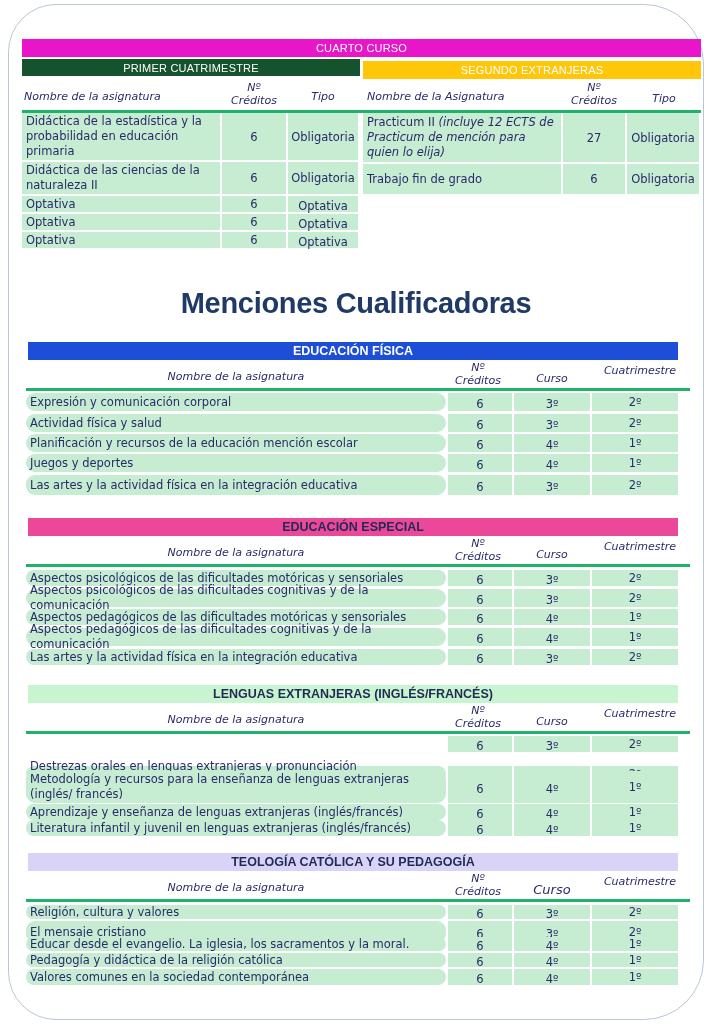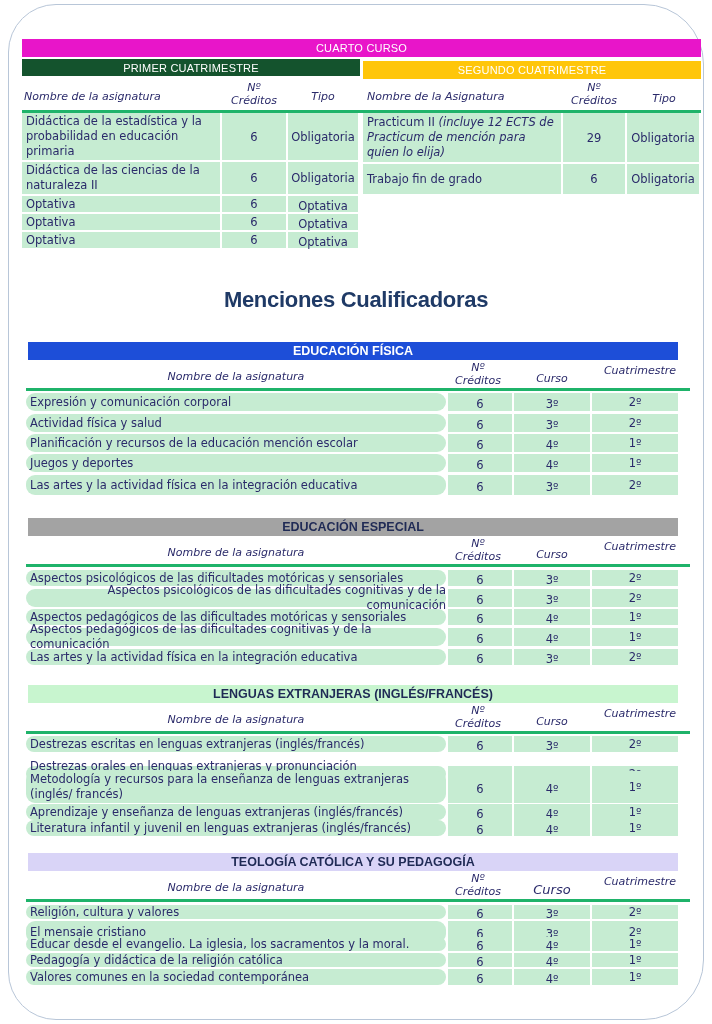--- a/index.html
+++ b/index.html
@@ -10,21 +10,21 @@
   
   .bar { position:absolute; color:#fff; font-family:"Liberation Sans", sans-serif;
          font-size:11px; text-align:center; line-height:18px; letter-spacing:0.2px; }
   .hdr { position:absolute; font-style:italic; font-size:11px; color:#2a2a6a; text-align:center; line-height:13px; }
   .cell { position:absolute; background:#c6ecd2; font-size:11.5px; color:#2a2a6a; box-sizing:border-box; }
   .cell.l { padding-left:4px; line-height:15px; display:flex; align-items:center; }
   .cell.c { display:flex; align-items:center; justify-content:center; }
   .gline { position:absolute; height:3px; background:#1fb36a; }
   
   .title { position:absolute; left:0; width:712px; top:287px; text-align:center;
-           font-family:"Liberation Sans", sans-serif; font-weight:bold; font-size:22px; color:#1f3a66; letter-spacing:-0.3px; }
+           font-family:"Liberation Sans", sans-serif; font-weight:bold; font-size:29px; color:#1f3a66; letter-spacing:-0.3px; }
   .mhead { position:absolute; left:28px; width:650px; height:18px; line-height:18px;
            text-align:center; font-family:"Liberation Sans", sans-serif; font-weight:bold; font-size:12.5px; }
   .row { position:absolute; left:26px; width:654px; }
   .row .n, .row .k, .row .u, .row .q { position:absolute; top:0; bottom:0; box-sizing:border-box;
         background:#c6ecd2; color:#2a2a6a; font-size:11.5px; display:flex; align-items:center; }
   .row .n { left:0; width:420px; padding-left:4px; line-height:15px;border-radius:9px; }
   .row .k { left:422px; width:64px; justify-content:center; padding-top:4px; }
   .row .u { left:488px; width:76px; justify-content:center; padding-top:4px; }
   .row .q { left:566px; width:86px; justify-content:center; }
 </style>
@@ -33,21 +33,21 @@
 
 <div class="frame"></div>
 
 <div class="bar" style="left:22px; top:39px; width:679px; height:18px; background:#e815c9;">
   <span>CUARTO CURSO</span>
 </div>
 <div class="bar" style="left:22px; top:59px; width:338px; height:17px; background:#14532d;">
   <span>PRIMER CUATRIMESTRE</span>
 </div>
 <div class="bar" style="left:363px; top:61px; width:338px; height:18px; background:#ffc60a;">
-  <span>SEGUNDO CUATRIMESTRE</span>
+  <span>SEGUNDO EXTRANJERAS</span>
 </div>
 
 <div class="hdr" style="left:24px; top:90px; text-align:left;">Nombre de la asignatura</div>
 <div class="hdr" style="left:222px; top:81px; width:64px;">
   <div>Nº</div>
   <div>Créditos</div>
 </div>
 <div class="hdr" style="left:288px; top:90px; width:70px;">Tipo</div>
 
 <div class="hdr" style="left:367px; top:90px; text-align:left;">Nombre de la Asignatura</div>
@@ -86,21 +86,21 @@
     <div class="cell c" style="left:288px; top:232px; width:70px; height:16px; padding-top:3px;">Optativa</div>
   </div>
 </div>
 
 <div>
   <div>
     <div class="cell l" style="left:363px; top:113px; width:198px; height:49px; display:block; padding-top:2px;">
       <span>Practicum II</span>
       <i>(incluye 12 ECTS de Practicum de mención para quien lo elija)</i>
     </div>
-    <div class="cell c" style="left:563px; top:113px; width:62px; height:49px;">29</div>
+    <div class="cell c" style="left:563px; top:113px; width:62px; height:49px;">27</div>
     <div class="cell c" style="left:627px; top:113px; width:72px; height:49px;">Obligatoria</div>
   </div>
   <div>
     <div class="cell l" style="left:363px; top:164px; width:198px; height:30px;">Trabajo fin de grado</div>
     <div class="cell c" style="left:563px; top:164px; width:62px; height:30px;">6</div>
     <div class="cell c" style="left:627px; top:164px; width:72px; height:30px;">Obligatoria</div>
   </div>
 </div>
 
 <div class="title">Menciones Cualificadoras</div>
@@ -141,36 +141,36 @@
         <div class="q">1º</div>
       </div>
       <div class="row" style="top: 475px; height: 20px;">
         <div class="n">Las artes y la actividad física en la integración educativa</div>
         <div class="k">6</div>
         <div class="u">3º</div>
         <div class="q">2º</div>
       </div>
     </div>
     <div>
-      <div class="mhead" style="top: 518px; background: #a3a3a3; color: rgb(31, 42, 85);">EDUCACIÓN ESPECIAL</div>
+      <div class="mhead" style="top: 518px; background: #ec4899; color: rgb(31, 42, 85);">EDUCACIÓN ESPECIAL</div>
       <div class="hdr" style="left: 26px; width: 420px; top: 546px;">Nombre de la asignatura</div>
       <div class="hdr" style="left: 446px; width: 64px; top: 537px;">
         <div>Nº</div>
         <div>Créditos</div>
       </div>
       <div class="hdr" style="left: 514px; width: 76px; top: 548px;">Curso</div>
       <div class="hdr" style="left: 592px; width: 96px; top: 540px;">Cuatrimestre</div>
       <div class="gline" style="left: 26px; width: 664px; top: 564px;"></div>
       <div class="row" style="top: 570px; height: 16px;">
         <div class="n">Aspectos psicológicos de las dificultades motóricas y sensoriales</div>
         <div class="k">6</div>
         <div class="u">3º</div>
         <div class="q">2º</div>
       </div>
-      <div class="row" style="top: 589px; height: 18px; text-align: right;">
+      <div class="row" style="top: 589px; height: 18px;">
         <div class="n">Aspectos psicológicos de las dificultades cognitivas y de la comunicación</div>
         <div class="k">6</div>
         <div class="u">3º</div>
         <div class="q">2º</div>
       </div>
       <div class="row" style="top: 609px; height: 16px;">
         <div class="n">Aspectos pedagógicos de las dificultades motóricas y sensoriales</div>
         <div class="k">6</div>
         <div class="u">4º</div>
         <div class="q">1º</div>
@@ -192,21 +192,20 @@
       <div class="mhead" style="top: 685px; background: rgb(200, 245, 207); color: rgb(31, 42, 85);">LENGUAS EXTRANJERAS (INGLÉS/FRANCÉS)</div>
       <div class="hdr" style="left: 26px; width: 420px; top: 713px;">Nombre de la asignatura</div>
       <div class="hdr" style="left: 446px; width: 64px; top: 704px;">
         <div>Nº</div>
         <div>Créditos</div>
       </div>
       <div class="hdr" style="left: 514px; width: 76px; top: 715px;">Curso</div>
       <div class="hdr" style="left: 592px; width: 96px; top: 707px;">Cuatrimestre</div>
       <div class="gline" style="left: 26px; width: 664px; top: 731px;"></div>
       <div class="row" style="top: 736px; height: 16px;">
-        <div class="n">Destrezas escritas en lenguas extranjeras (inglés/francés)</div>
         <div class="k">6</div>
         <div class="u">3º</div>
         <div class="q">2º</div>
       </div>
       <div class="row" style="top: 766px; height: 16px;">
         <div class="n">Destrezas orales en lenguas extranjeras y pronunciación (inglés/francés)</div>
         <div class="k">6</div>
         <div class="u">3º</div>
         <div class="q">2º</div>
       </div>

